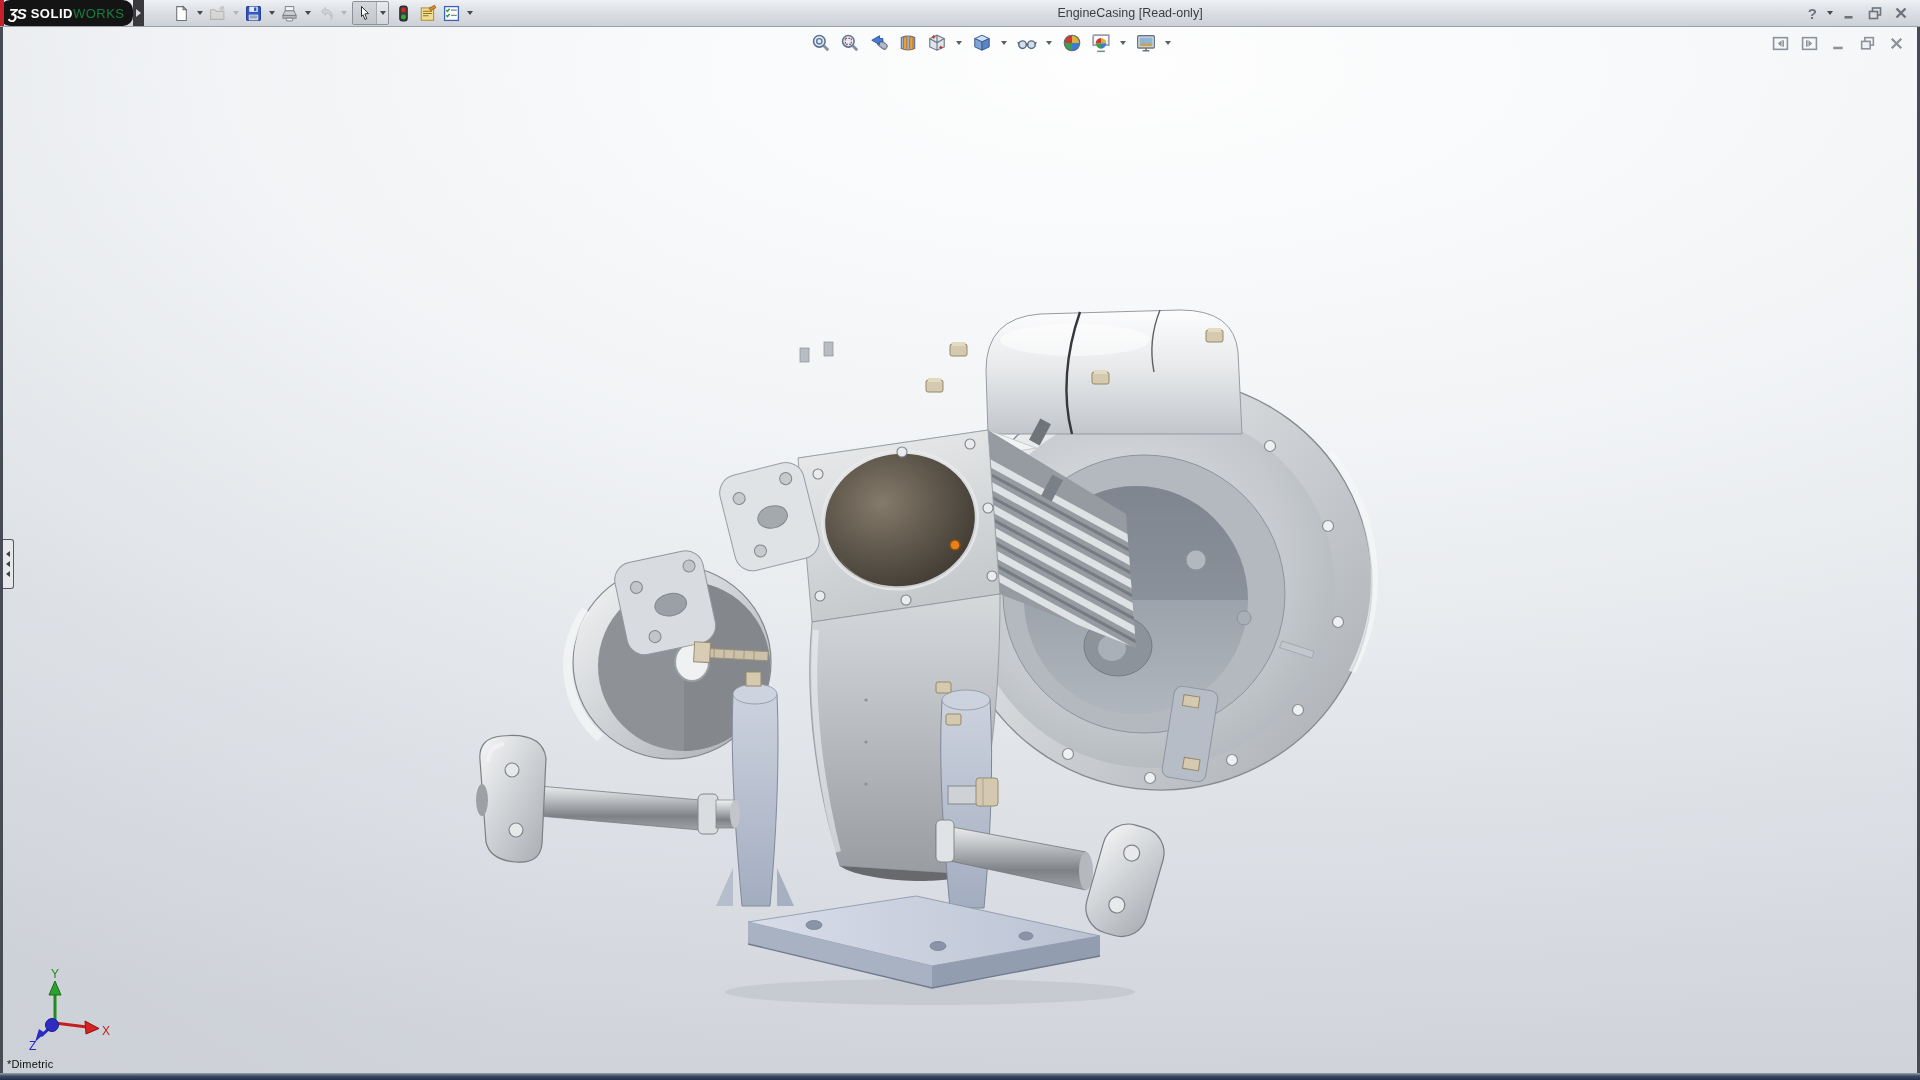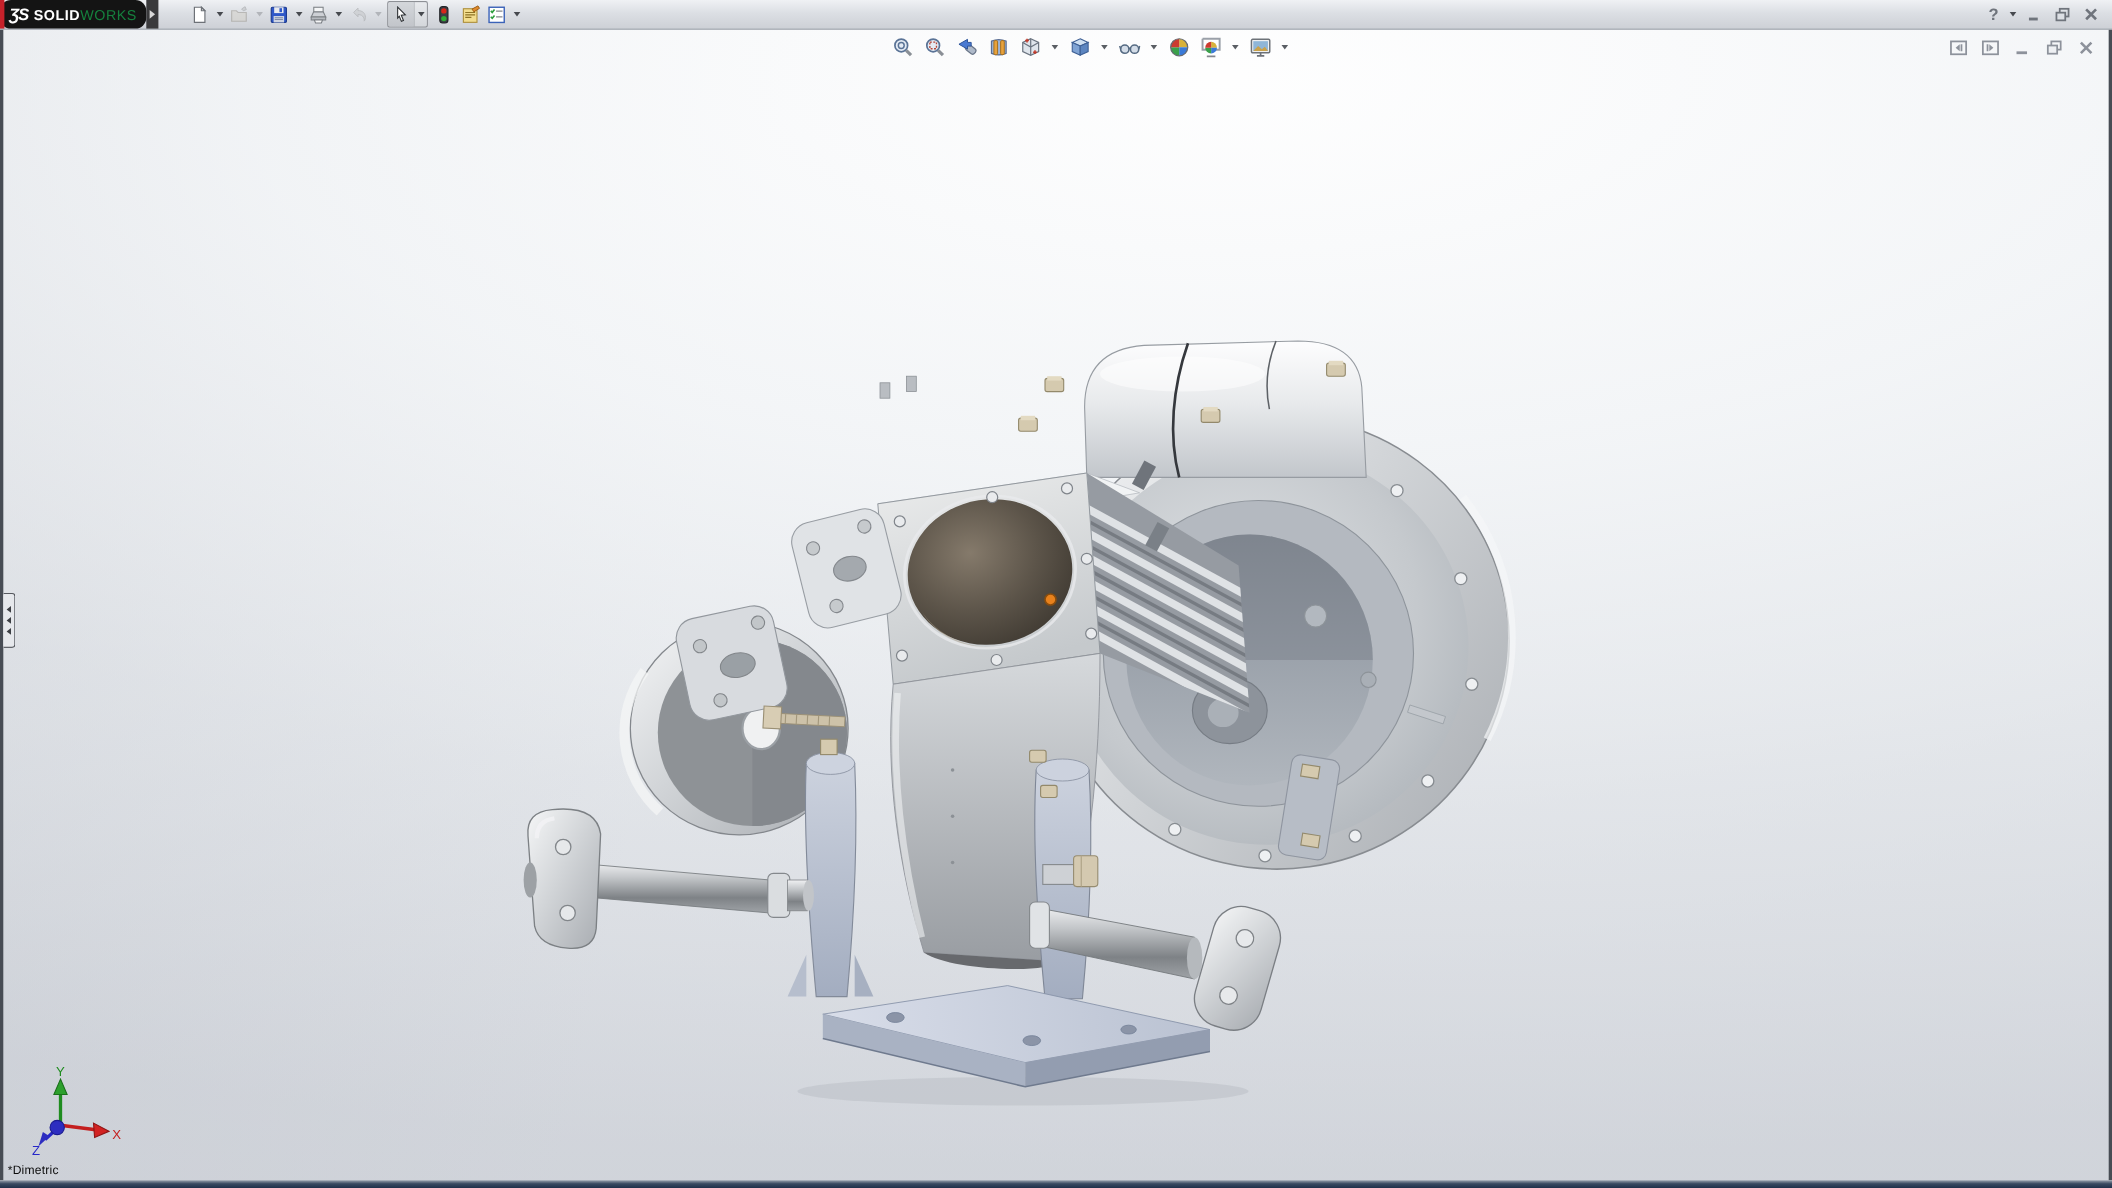--- a/index.html
+++ b/index.html
@@ -181,20 +181,21 @@
         <path d="M3 4.6l1.2 1.3 2-2.4" stroke="#2f9e3f" stroke-width="1.4" fill="none"></path>
         <path d="M3 9.6l1.2 1.3 2-2.4" stroke="#2f9e3f" stroke-width="1.4" fill="none"></path>
         <path d="M7.5 4.8h5.5M7.5 9.8h5.5" stroke="#84878c" stroke-width="1.1"></path>
       </svg>
     </div>
     <div class="tb-caret">
         <div class="caret"></div>
       </div>
   </div>
 
+  <div class="doc-title">EngineCasing [Read-only]</div>
 
   <div class="win-controls">
     <div class="win-btn help" title="Help">
       <span>?</span>
     </div>
     <div class="tb-caret">
         <div class="caret"></div>
       </div>
     <div class="win-btn" title="Minimize">
       <svg width="15" height="14" viewBox="0 0 14 14">

